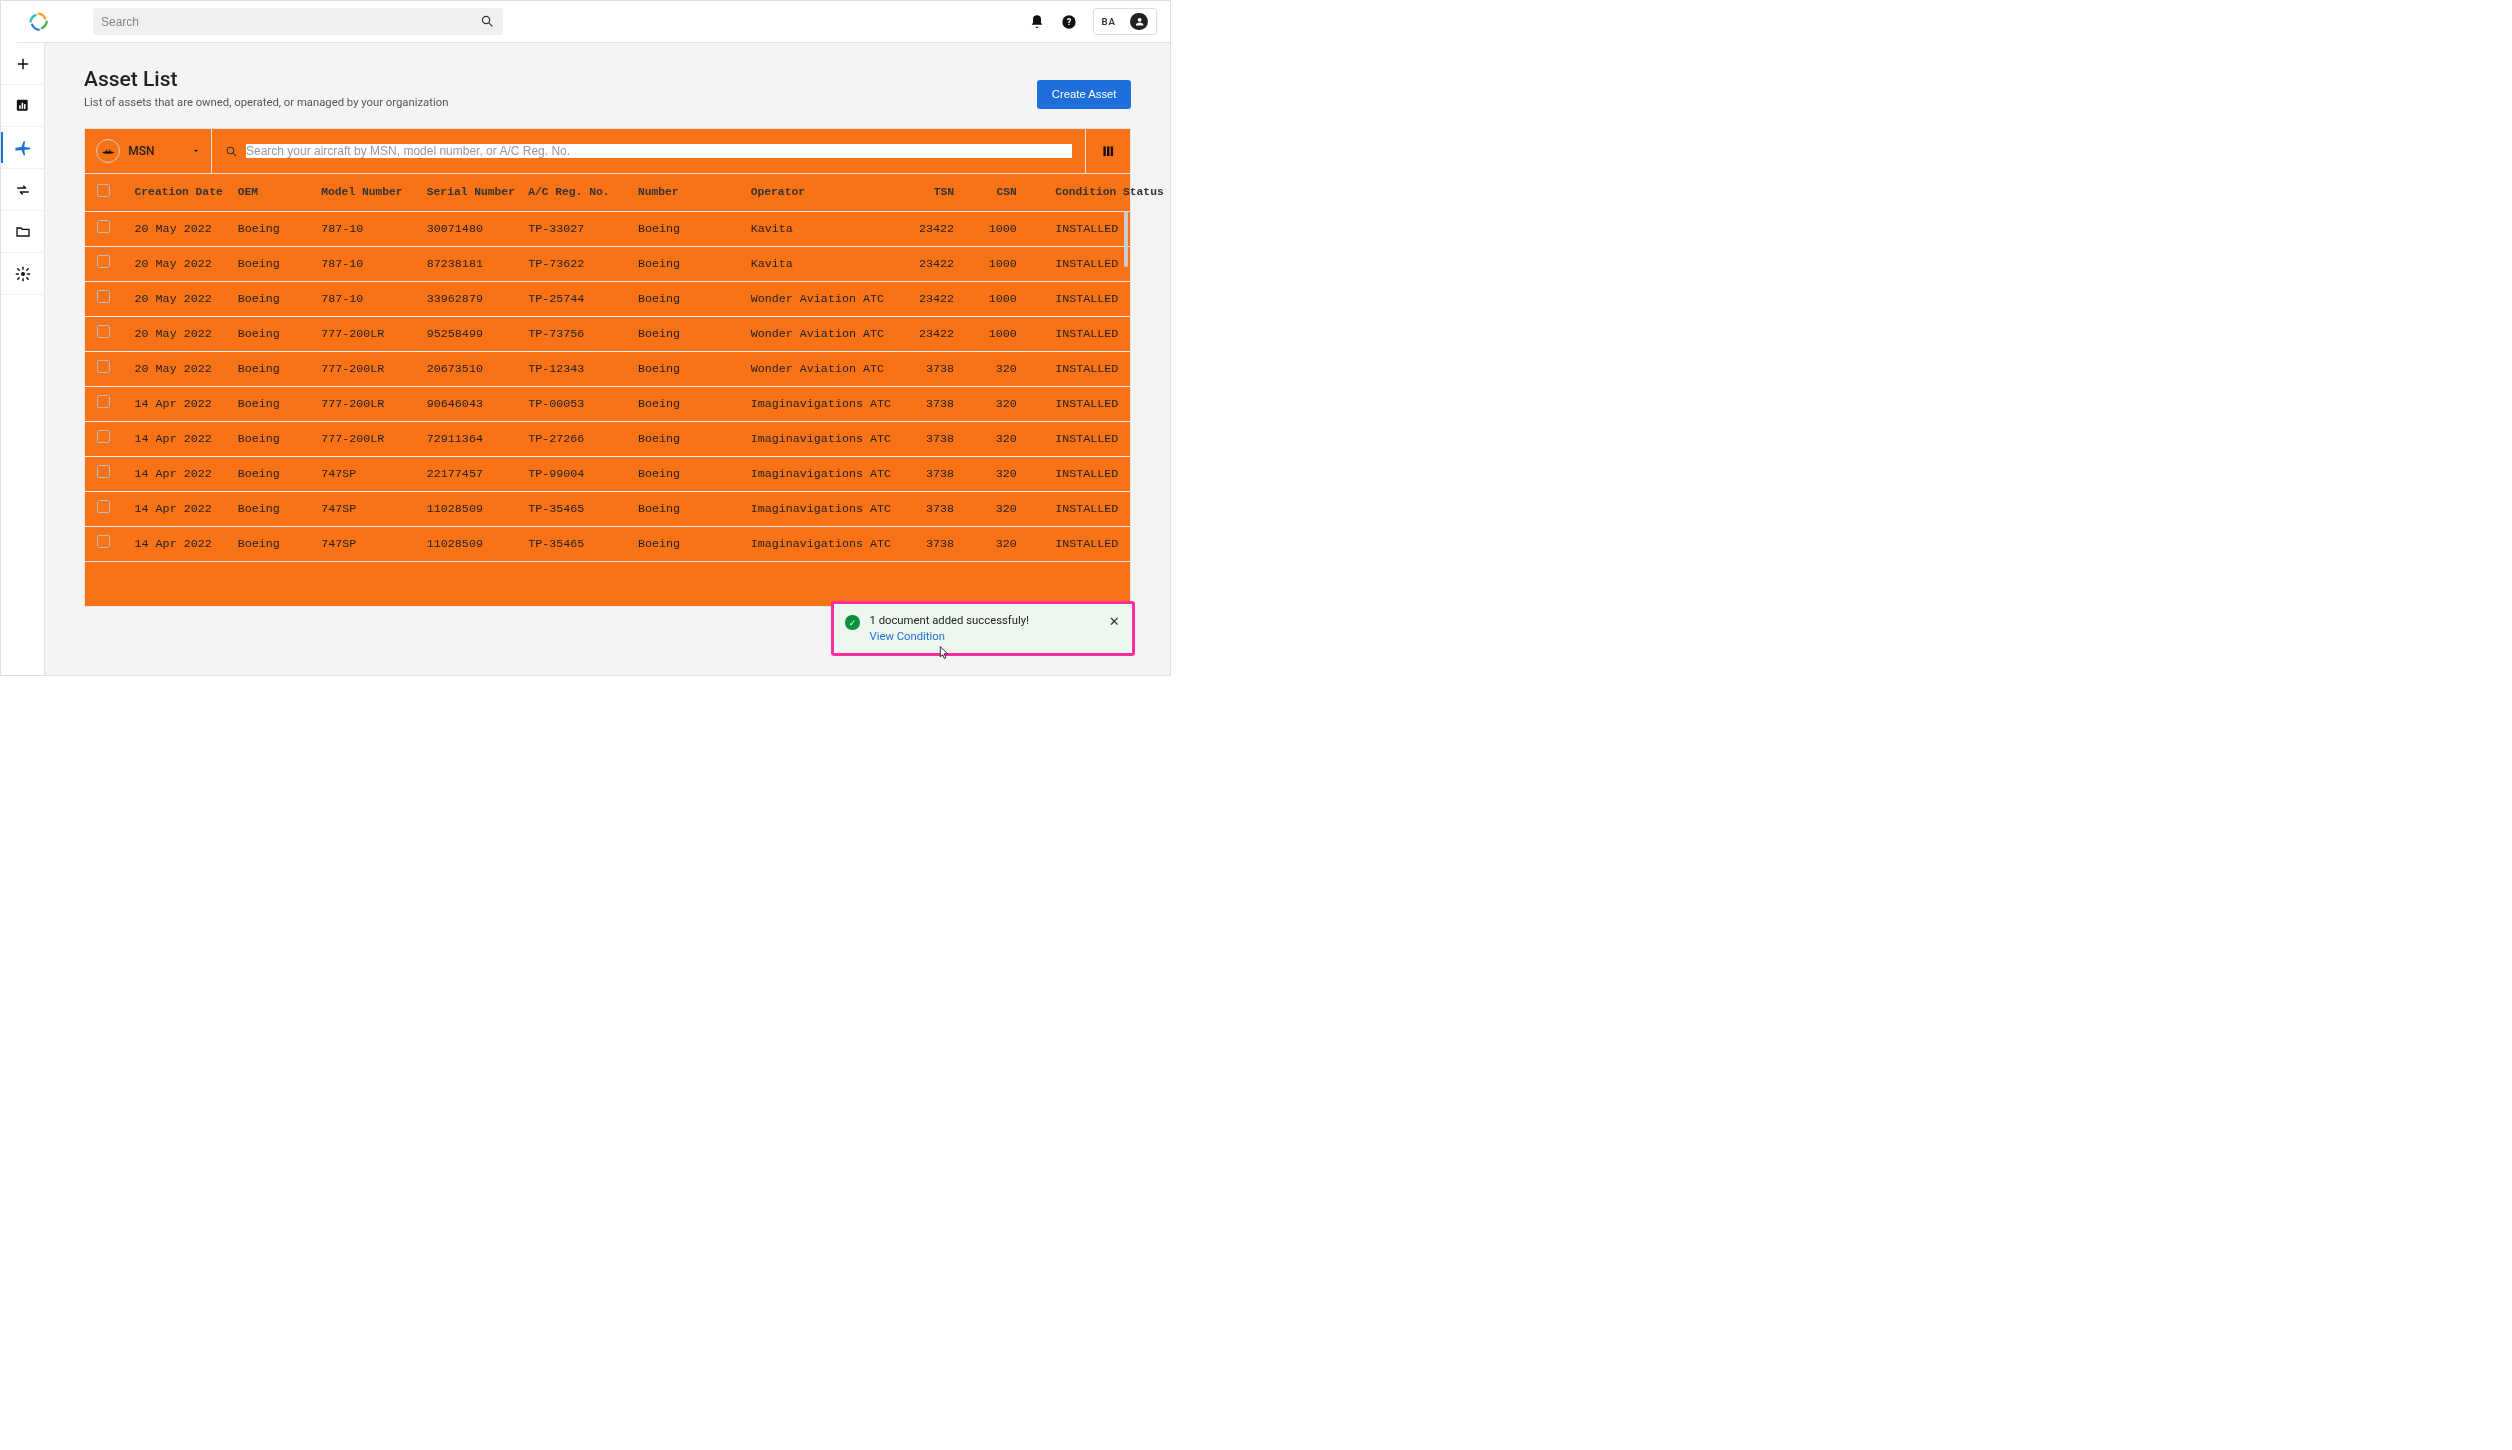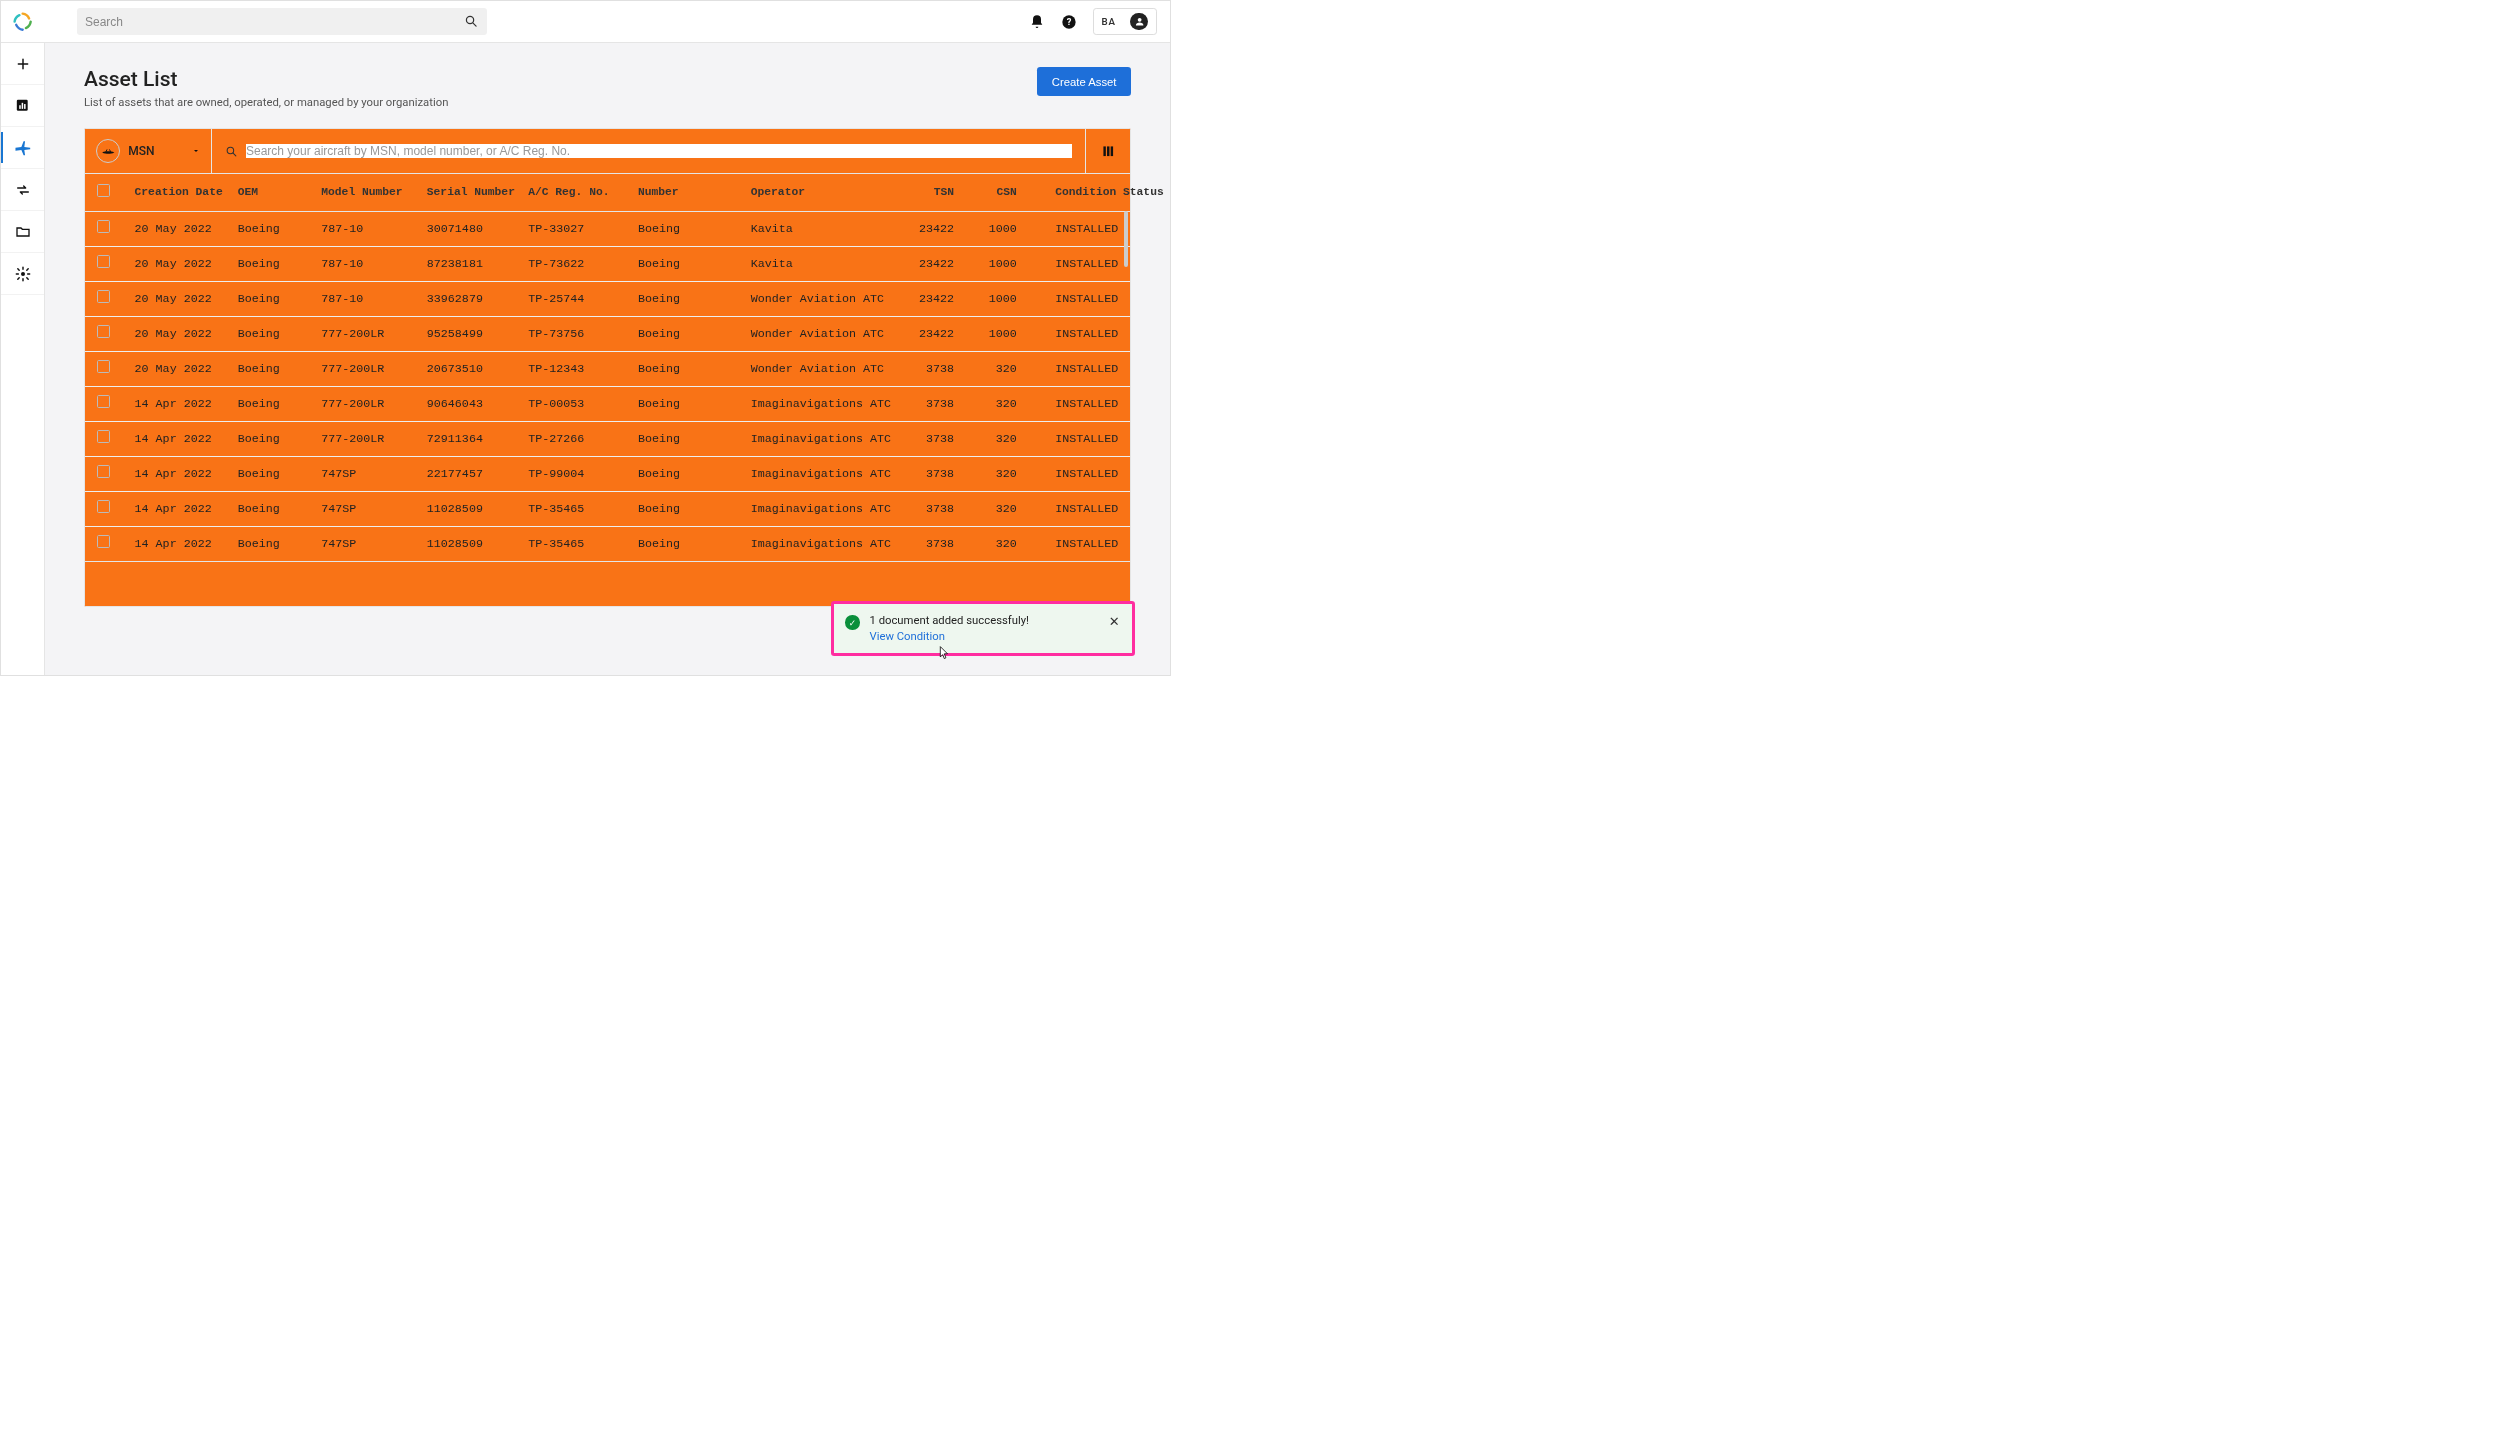--- a/index.html
+++ b/index.html
@@ -11,21 +11,21 @@
     width: 1171px;
     height: 676px;
     position: relative;
     overflow: hidden;
     border: 0.8px solid #e0e0e0;
   }
 
   
   .topbar {
     position: absolute;
-    top: 0; left: 0; right: 0;
+    top: 0; left: 16px; right: 0;
     height: 42px;
     border-bottom: 0.8px solid #e5e5e5;
     display: flex;
     align-items: center;
     padding: 0 13px 0 0;
     background: #fff;
     z-index: 10;
   }
   .logo-box {
     width: 44px;
@@ -119,21 +119,21 @@
   
   .main {
     position: absolute;
     top: 42px; left: 44px; right: 0; bottom: 0;
     background: #f4f4f6;
     padding: 24px 39px;
     overflow: hidden;
   }
   .page-head {
     display: flex;
-    align-items: flex-start;
+    align-items: flex-end;
     justify-content: space-between;
     margin-bottom: 19.3px;
   }
   .page-title-wrap { }
   .page-title {
     font-size: 21px;
     font-weight: 500;
     color: #222;
     margin-bottom: 4.8px;
   }

